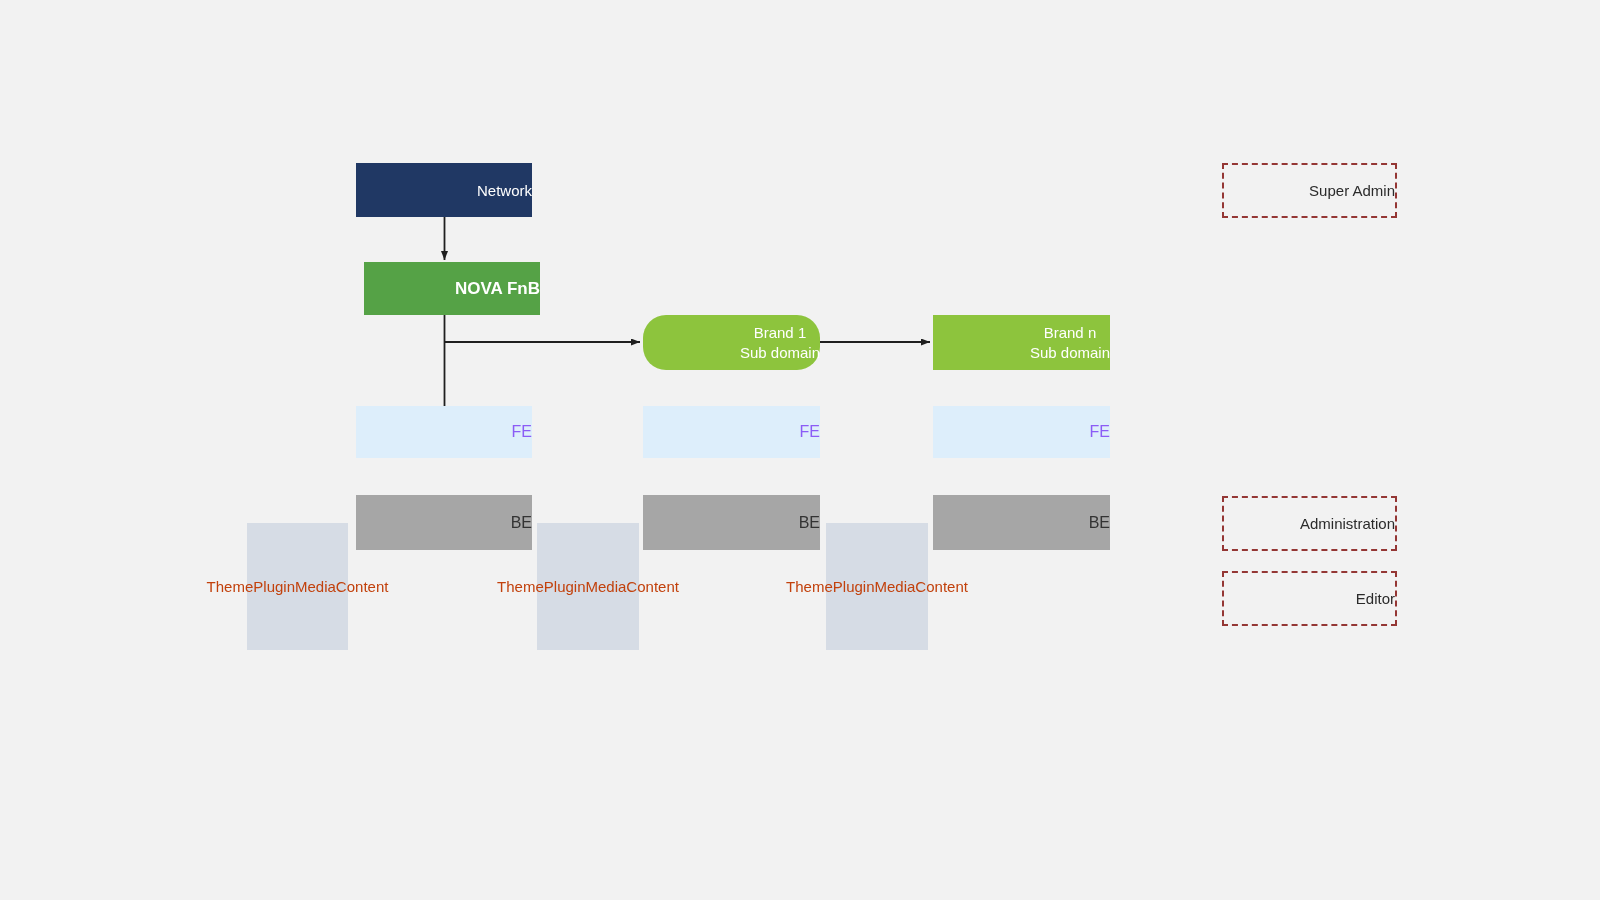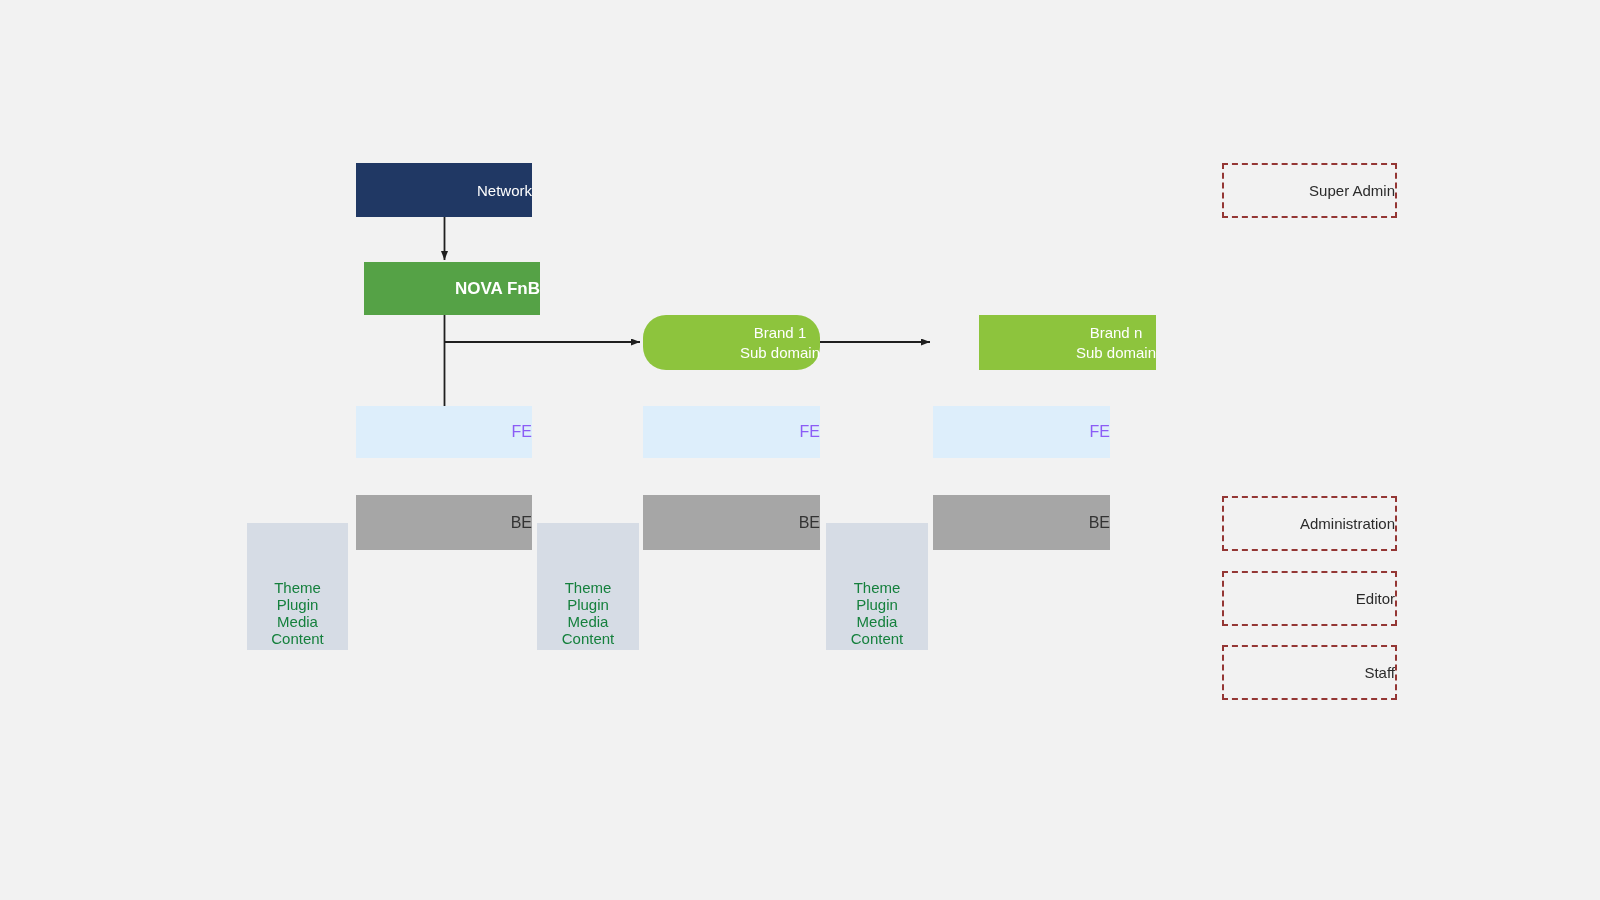--- a/index.html
+++ b/index.html
@@ -50,46 +50,45 @@
     font-weight: 700;
   }
   .brand {
     background: var(--brand, #8dc43d);
     color: #ffffff;
     font-size: 15px;
     line-height: 20px;
     top: 315px; width: 177px; height: 55px;
   }
   .brand1 { left: 643px; border-radius: 23px; }
-  .brandn { left: 979px; padding-left: 8px; }
+  .brandn { left: 933px; padding-left: 8px; }
   .fe {
     background: var(--fe, #ddeefb);
     color: #8b5cf6;
     font-size: 16px;
     top: 406px; height: 52px;
   }
   .fe1 { left: 356px; width: 176px; }
   .fe2 { left: 643px; width: 177px; }
   .fe3 { left: 933px; width: 177px; }
   .be {
     background: var(--be, #a6a6a6);
     color: #333333;
     font-size: 16px;
     top: 495px; height: 55px;
   }
   .be1 { left: 356px; width: 176px; }
   .be2 { left: 643px; width: 177px; }
   .be3 { left: 933px; width: 177px; }
   .stack {
     background: var(--stack, #d6dce5);
-    color: #15803d;
+    color: #c2410c;
     font-size: 15px;
     top: 523px; width: 102px; height: 127px;
-    flex-direction: column;
-    justify-content: flex-end;
+    justify-content: center;
     padding: 3px 0;
   }
   .stack1 { left: 247px; width: 101px; }
   .stack2 { left: 537px; }
   .stack3 { left: 826px; }
   .role {
     left: 1222px; width: 175px; height: 55px;
     border: 2px dashed var(--role-border, #943634);
     color: #2b2b2b;
     font-size: 15px;
@@ -180,17 +179,14 @@
 
   <div class="node role role-super">
     <span>Super Admin</span>
   </div>
   <div class="node role role-admin">
     <span>Administration</span>
   </div>
   <div class="node role role-editor">
     <span>Editor</span>
   </div>
-  <div class="node role role-staff">
-    <span>Staff</span>
-  </div>
 
 </div>
 
 </body></html>

